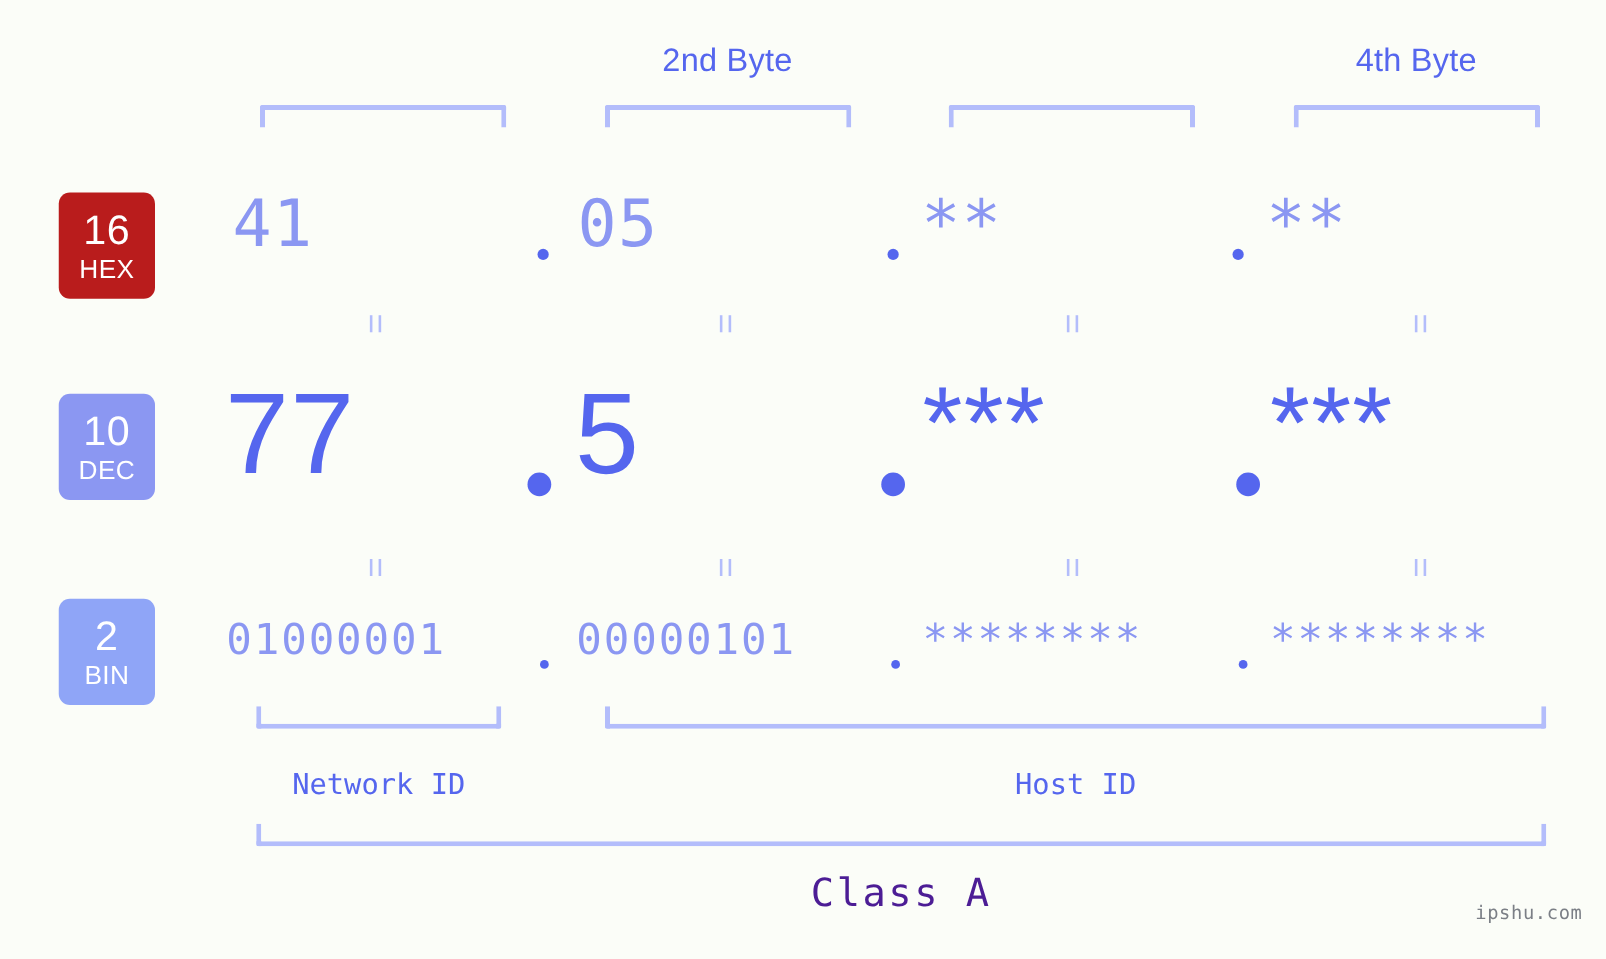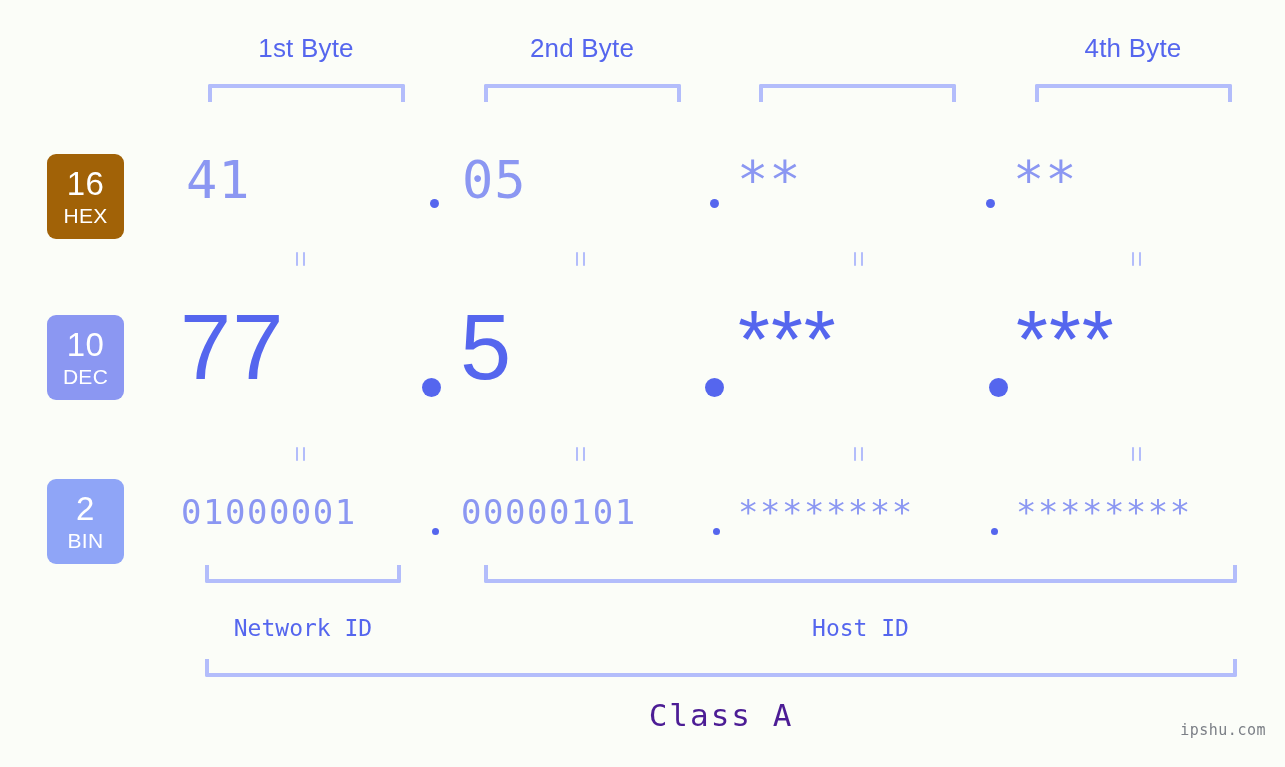--- a/index.html
+++ b/index.html
@@ -74,21 +74,21 @@
     font-size: 33px;
     font-weight: 400;
     letter-spacing: 0.5px;
   }
   .badge .nm {
     font-size: 21px;
     font-weight: 400;
     margin-top: 5px;
     letter-spacing: 0.3px;
   }
-  .badge-hex { top: 154px; background: #a16207; }
+  .badge-hex { top: 154px; background: #b91c1c; }
   .badge-dec { top: 315px; background: #8b97f2; }
   .badge-bin { top: 479px; background: #8fa5f7; }
 
   
   .cell {
     position: absolute;
     width: 240px;
     white-space: nowrap;
   }
 
@@ -170,21 +170,20 @@
     font-size: 15px;
     color: #7b7f86;
     letter-spacing: 0.5px;
   }
 </style>
 </head>
 <body>
 
 <div id="stage">
 
-  <div class="byte-label" style="left:186px;">1st Byte</div>
   <div class="byte-label" style="left:462px;">2nd Byte</div>
   <div class="byte-label" style="left:1013px;">4th Byte</div>
 
   <div class="bracket-down" style="left:208px;  top:84px; width:197px;"></div>
   <div class="bracket-down" style="left:484px;  top:84px; width:197px;"></div>
   <div class="bracket-down" style="left:759px;  top:84px; width:197px;"></div>
   <div class="bracket-down" style="left:1035px; top:84px; width:197px;"></div>
 
   <div class="badge badge-hex">
     <span class="num">16</span>

